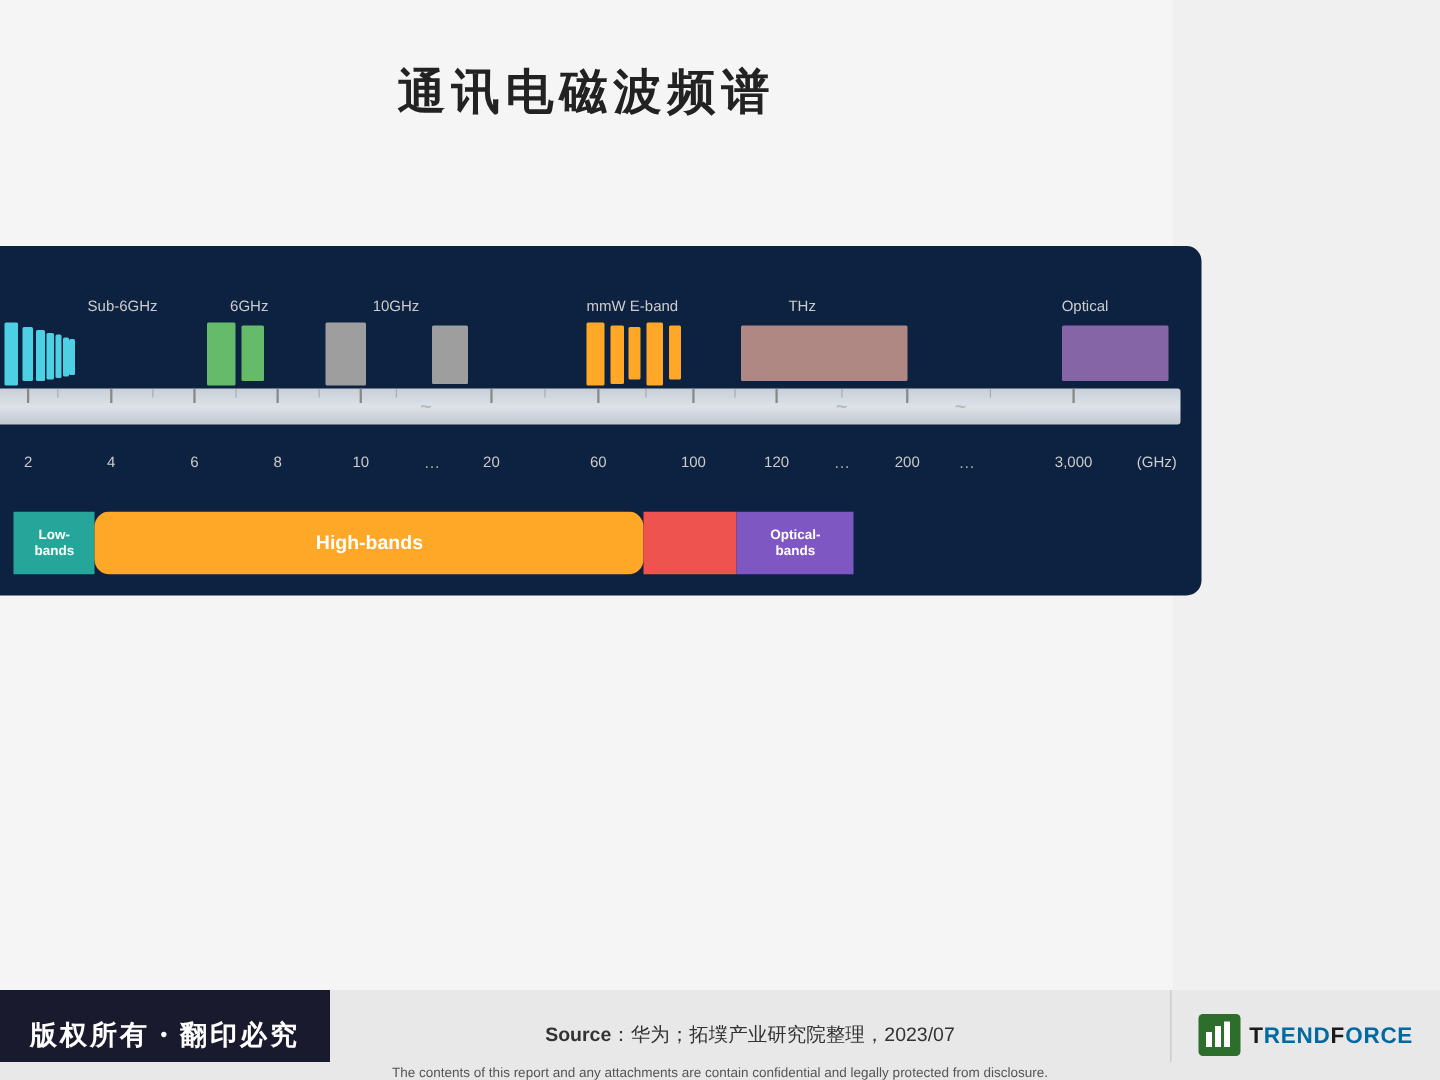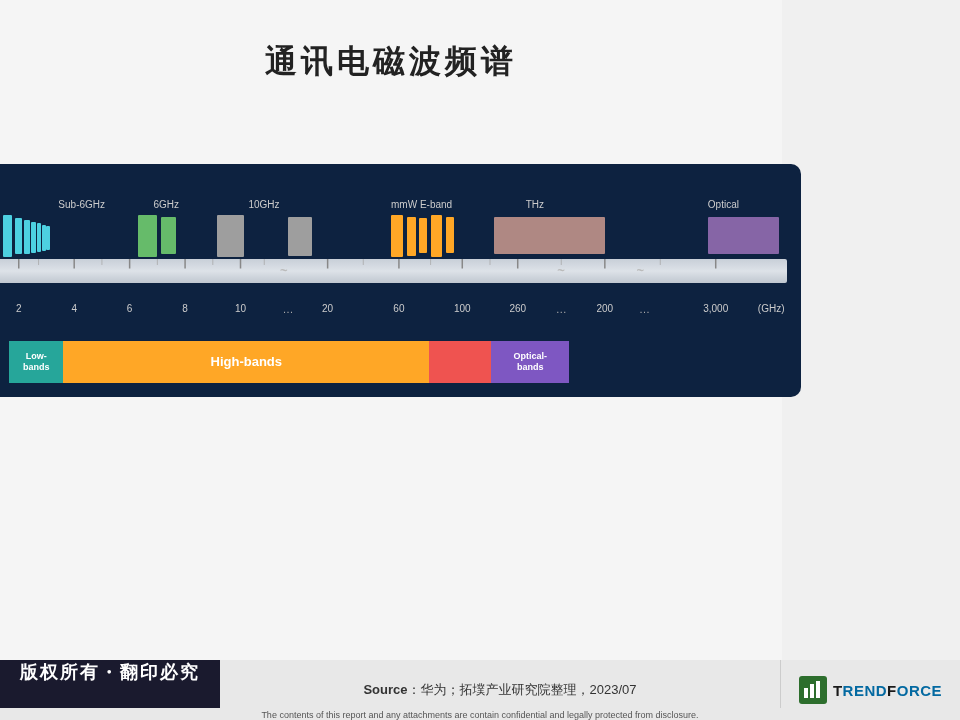--- a/index.html
+++ b/index.html
@@ -87,21 +87,21 @@
       height: 60px;
       background: #1a1a2e;
       display: flex;
       align-items: center;
     }
 
     .footer-left {
       width: 220px;
       background: #1a1a2e;
       display: flex;
-      align-items: flex-start;
+      align-items: center;
       justify-content: center;
       height: 100%;
       padding: 0 16px;
     }
 
     .footer-left-text {
       color: white;
       font-size: 18px;
       font-weight: bold;
       font-family: 'SimSun', serif;
@@ -250,31 +250,31 @@
     <div style="position:relative; height:20px; margin-top:2px;">
       <span style="position:absolute;left:3%;transform:translateX(-50%);color:#ccc;font-size:10px;">2</span>
       <span style="position:absolute;left:10%;transform:translateX(-50%);color:#ccc;font-size:10px;">4</span>
       <span style="position:absolute;left:17%;transform:translateX(-50%);color:#ccc;font-size:10px;">6</span>
       <span style="position:absolute;left:24%;transform:translateX(-50%);color:#ccc;font-size:10px;">8</span>
       <span style="position:absolute;left:31%;transform:translateX(-50%);color:#ccc;font-size:10px;">10</span>
       <span style="position:absolute;left:37%;transform:translateX(-50%);color:#aaa;font-size:11px;">…</span>
       <span style="position:absolute;left:42%;transform:translateX(-50%);color:#ccc;font-size:10px;">20</span>
       <span style="position:absolute;left:51%;transform:translateX(-50%);color:#ccc;font-size:10px;">60</span>
       <span style="position:absolute;left:59%;transform:translateX(-50%);color:#ccc;font-size:10px;">100</span>
-      <span style="position:absolute;left:66%;transform:translateX(-50%);color:#ccc;font-size:10px;">260</span>
+      <span style="position:absolute;left:66%;transform:translateX(-50%);color:#ccc;font-size:10px;">120</span>
       <span style="position:absolute;left:71.5%;transform:translateX(-50%);color:#aaa;font-size:11px;">…</span>
       <span style="position:absolute;left:77%;transform:translateX(-50%);color:#ccc;font-size:10px;">200</span>
       <span style="position:absolute;left:82%;transform:translateX(-50%);color:#aaa;font-size:11px;">…</span>
       <span style="position:absolute;left:91%;transform:translateX(-50%);color:#ccc;font-size:10px;">3,000</span>
       <span style="position:absolute;left:98%;transform:translateX(-50%);color:#ccc;font-size:10px;">(GHz)</span>
     </div>
 
     <div class="bands-row" style="margin-top:18px;padding-left:14px;">
       <div class="band-segment" style="width:7%;background:#26a69a;font-size:9px;">Low-<br>bands</div>
-      <div class="band-segment" style="width:47%;background:#ffa726;font-size:13px;">High-bands</div>
+      <div class="band-segment" style="width:47%;background:#ffa726;font-size:13px;border-radius:10px;">High-bands</div>
       <div class="band-segment" style="width:8%;background:#ef5350;font-size:11px;"></div>
       <div class="band-segment" style="width:10%;background:#7e57c2;font-size:9px;">Optical-<br>bands</div>
     </div>
   </div>
 </div>
 
 <div class="footer">
   <div class="footer-left">
     <span class="footer-left-text">版权所有・翻印必究</span>
   </div>

